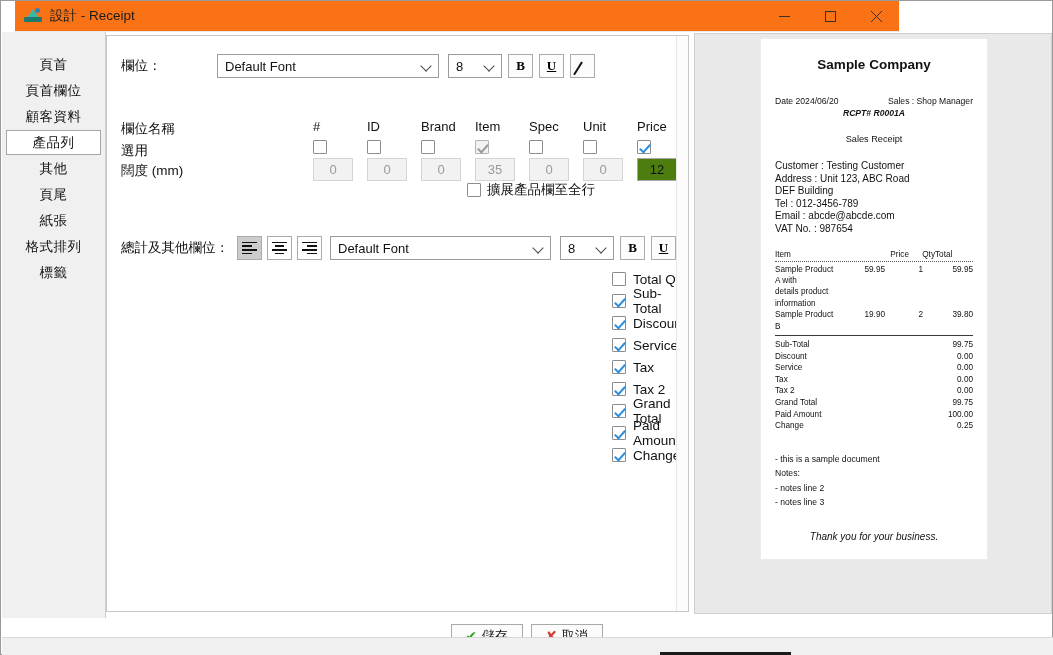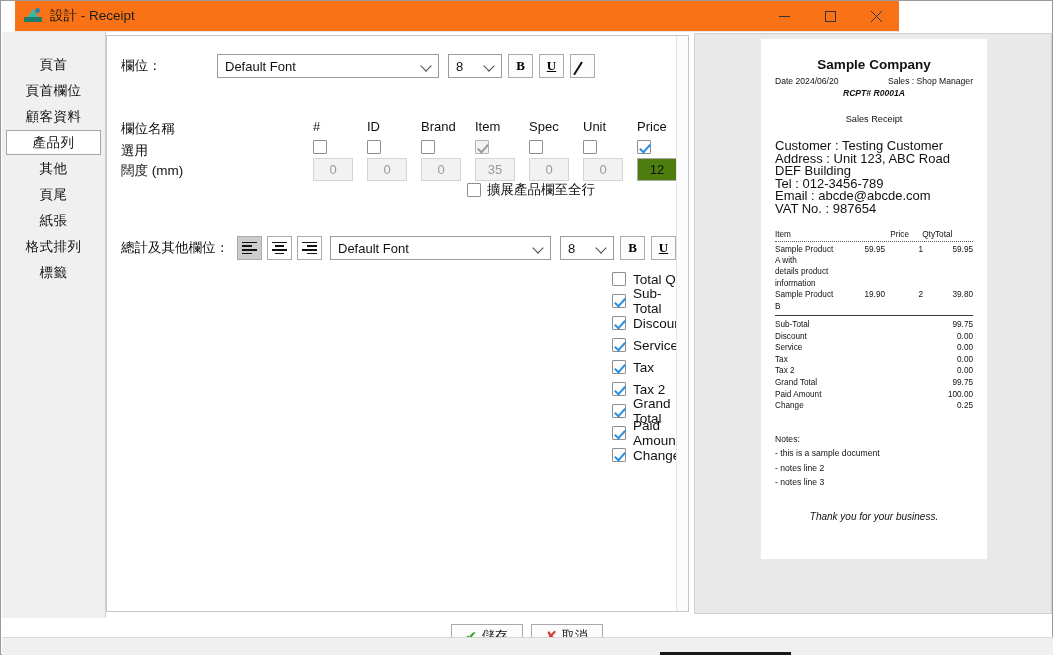--- a/index.html
+++ b/index.html
@@ -190,25 +190,25 @@
   }
   .paper {
     position: absolute; left: 66px; top: 5px;
     width: 226px; height: 520px;
     background: #ffffff;
     box-shadow: 0 0 0 1px #ebebeb;
     padding: 18px 14px 10px 14px;
     font-family: "Liberation Sans", sans-serif;
     color: #111;
   }
-  .p-company { text-align: center; font-size: 13.5px; font-weight: bold; margin-bottom: 4px; }
+  .p-company { text-align: center; font-size: 13.5px; font-weight: bold; margin-bottom: 24px; }
   .p-meta { display: flex; justify-content: space-between; font-size: 8.6px; }
   .p-rcpt { text-align: center; font-size: 8.6px; font-style: italic; font-weight: 600; margin-top: 2px; }
   .p-doctitle { text-align: center; font-size: 9.2px; margin-top: 16px; }
-  .p-cust { font-size: 13px; margin-top: 16px; line-height: 12.6px; }
+  .p-cust { font-size: 10px; margin-top: 16px; line-height: 12.6px; }
   .p-tablehead { display: flex; font-size: 8.2px; margin-top: 14px; }
   .th-item { flex: 1; }
   .th-price { width: 36px; text-align: right; }
   .th-qty { width: 26px; text-align: right; }
   .th-total { width: 38px; text-align: left; }
   .dashline { border-top: 1px dotted #5a5a5a; margin: 2px 0 2px 0; }
   .solidline { border-top: 1px solid #3a3a3a; margin: 3px 0 3px 0; }
   .p-itemrow { display: flex; font-size: 8.2px; line-height: 11.4px; gap: 12px; }
   .p-itemrow .ic { flex: 1; padding-right: 2px; }
   .p-itemrow .pc { width: 36px; text-align: right; }
@@ -523,22 +523,22 @@
       <div class="p-totrow">
         <span>Paid Amount</span>
         <span>100.00</span>
       </div>
       <div class="p-totrow">
         <span>Change</span>
         <span>0.25</span>
       </div>
 
       <div class="p-notes">
+        <div>- this is a sample document</div>
         <div>Notes:</div>
-        <div>- this is a sample document</div>
         <div>- notes line 2</div>
         <div>- notes line 3</div>
       </div>
 
       <div class="p-thanks">Thank you for your business.</div>
     </div>
   </div>
 
   <div class="btnbar">
     <div class="actbtn">

